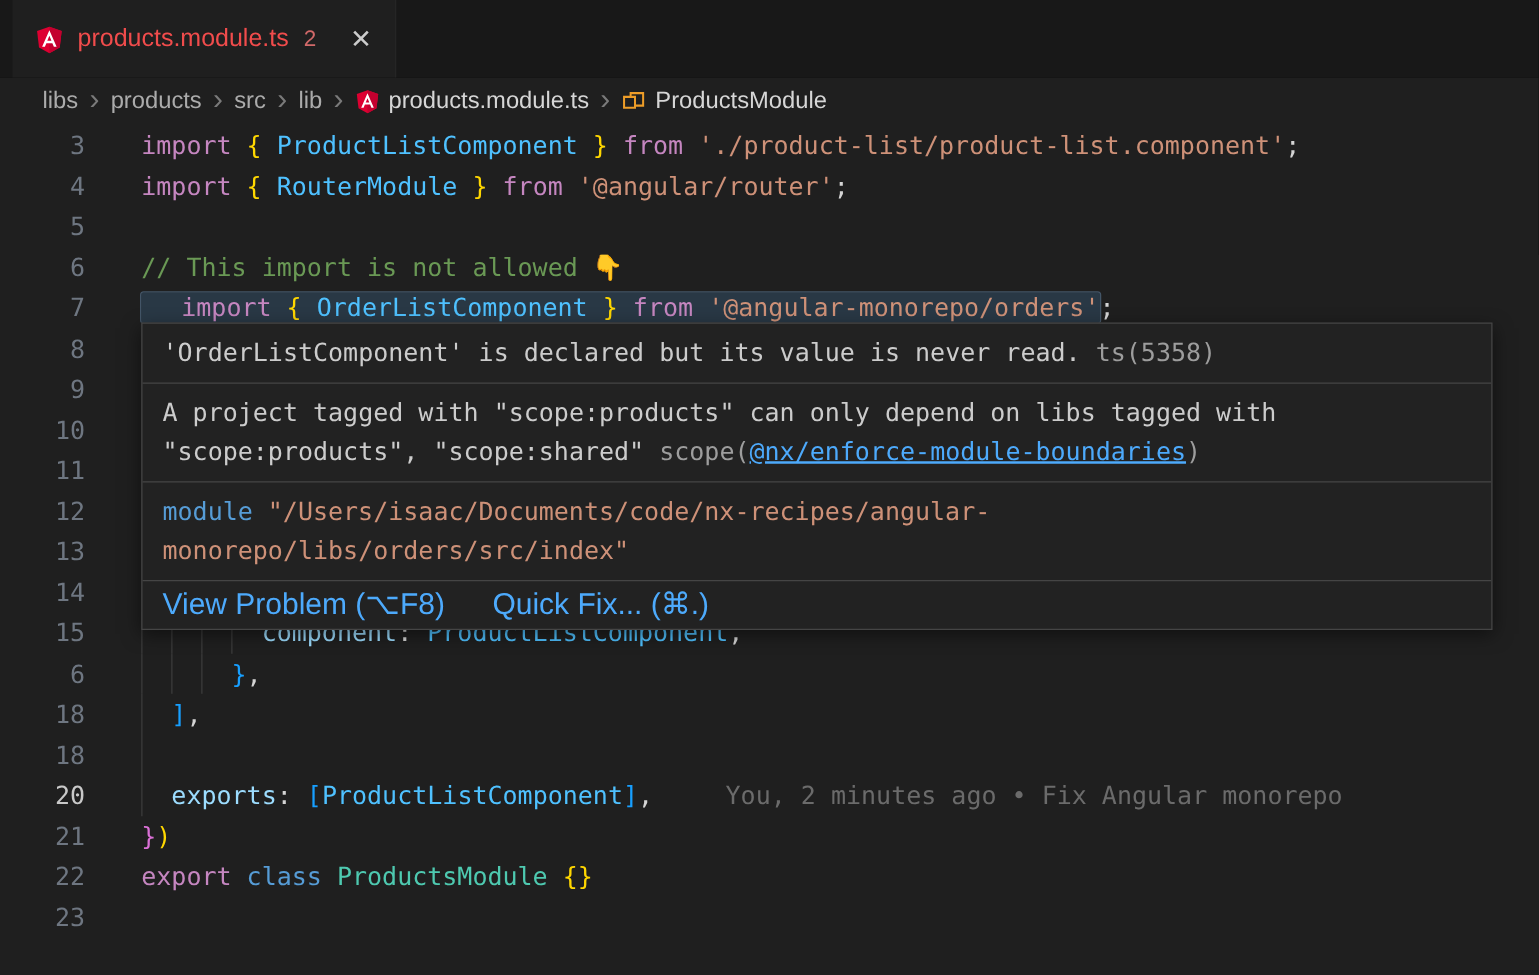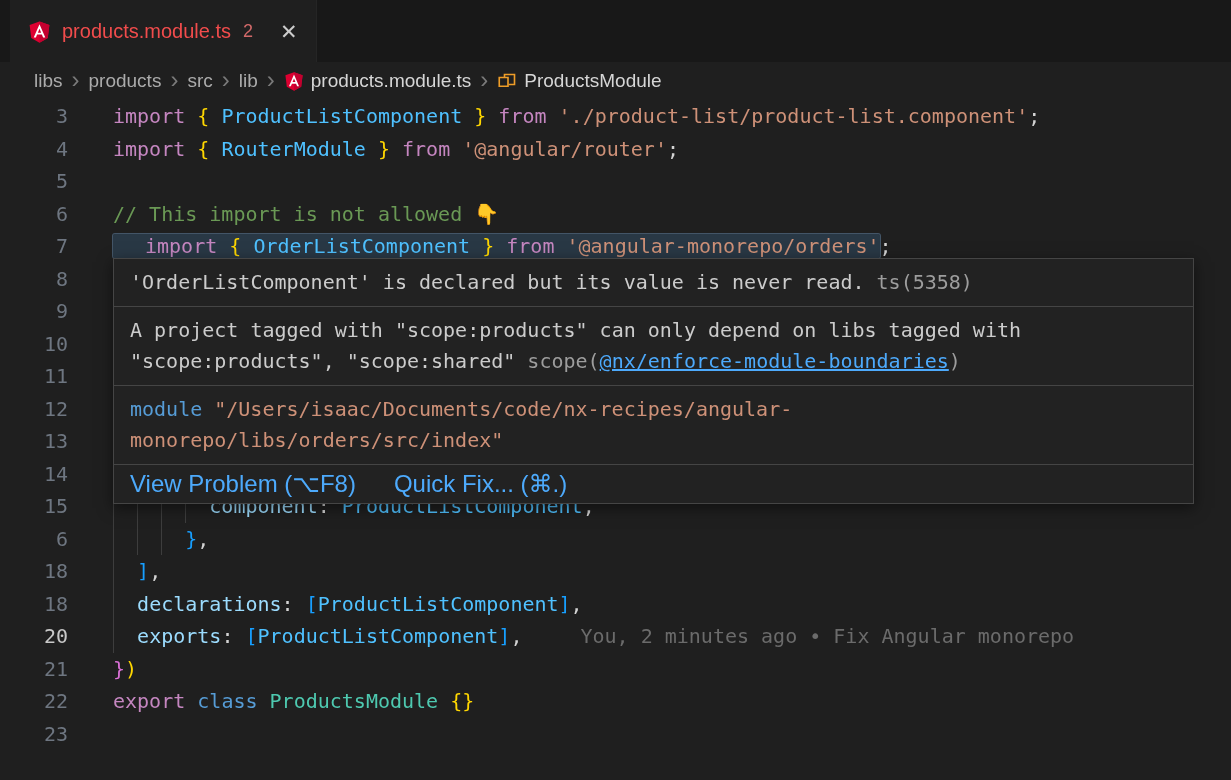--- a/index.html
+++ b/index.html
@@ -154,21 +154,21 @@
         <div class="code-line"><div class="gutter">8</div><div class="code-content"></div></div>
         <div class="code-line"><div class="gutter">9</div><div class="code-content"></div></div>
         <div class="code-line"><div class="gutter">10</div><div class="code-content"></div></div>
         <div class="code-line"><div class="gutter">11</div><div class="code-content"></div></div>
         <div class="code-line"><div class="gutter">12</div><div class="code-content"></div></div>
         <div class="code-line"><div class="gutter">13</div><div class="code-content"></div></div>
         <div class="code-line"><div class="gutter">14</div><div class="code-content"></div></div>
         <div class="code-line"><div class="gutter">15</div><span class="indent-guide" style="left: calc(0ch + 113px);"></span><span class="indent-guide" style="left: calc(2ch + 113px);"></span><span class="indent-guide" style="left: calc(4ch + 113px);"></span><span class="indent-guide" style="left: calc(6ch + 113px);"></span><div class="code-content"><span class="tk-pun">        </span><span class="tk-prop">component</span><span class="tk-pun">: </span><span class="tk-ent">ProductListComponent</span><span class="tk-pun">,</span></div></div>
         <div class="code-line"><div class="gutter">6</div><span class="indent-guide" style="left: calc(0ch + 113px);"></span><span class="indent-guide" style="left: calc(2ch + 113px);"></span><span class="indent-guide" style="left: calc(4ch + 113px);"></span><div class="code-content"><span class="tk-pun">      </span><span class="tk-b3">}</span><span class="tk-pun">,</span></div></div>
         <div class="code-line"><div class="gutter">18</div><span class="indent-guide" style="left: calc(0ch + 113px);"></span><div class="code-content"><span class="tk-pun">  </span><span class="tk-b3">]</span><span class="tk-pun">,</span></div></div>
-        <div class="code-line"><div class="gutter">18</div><span class="indent-guide" style="left: calc(0ch + 113px);"></span><div class="code-content"><span class="tk-pun">  </span><span class="tk-prop">declarations</span><span class="tk-pun">: </span><span class="tk-b3">[</span><span class="tk-ent">ProductListComponent</span><span class="tk-b3">]</span><span class="tk-pun">,</span></div></div>
+        <div class="code-line"><div class="gutter">18</div><span class="indent-guide" style="left: calc(0ch + 113px);"></span></div>
         <div class="code-line current"><div class="gutter">20</div><span class="indent-guide" style="left: calc(0ch + 113px);"></span><div class="code-content"><span class="tk-pun">  </span><span class="tk-prop">exports</span><span class="tk-pun">: </span><span class="tk-b3">[</span><span class="tk-ent">ProductListComponent</span><span class="tk-b3">]</span><span class="tk-pun">,</span><span class="tk-blame">You, 2 minutes ago • Fix Angular monorepo</span></div></div>
         <div class="code-line"><div class="gutter">21</div><div class="code-content"><span class="tk-b2">}</span><span class="tk-b1">)</span></div></div>
         <div class="code-line"><div class="gutter">22</div><div class="code-content"><span class="tk-kw">export</span><span class="tk-pun"> </span><span class="tk-kwb">class</span><span class="tk-pun"> </span><span class="tk-cls">ProductsModule</span><span class="tk-pun"> </span><span class="tk-b1">{</span><span class="tk-b1">}</span></div></div>
         <div class="code-line"><div class="gutter">23</div><div class="code-content"></div></div>
       </div>
 
     <div class="hover">
       <div class="hover-section">
         <span>'OrderListComponent' is declared but its value is never read.</span><span class="hv-src"> ts(5358)</span>
       </div>

